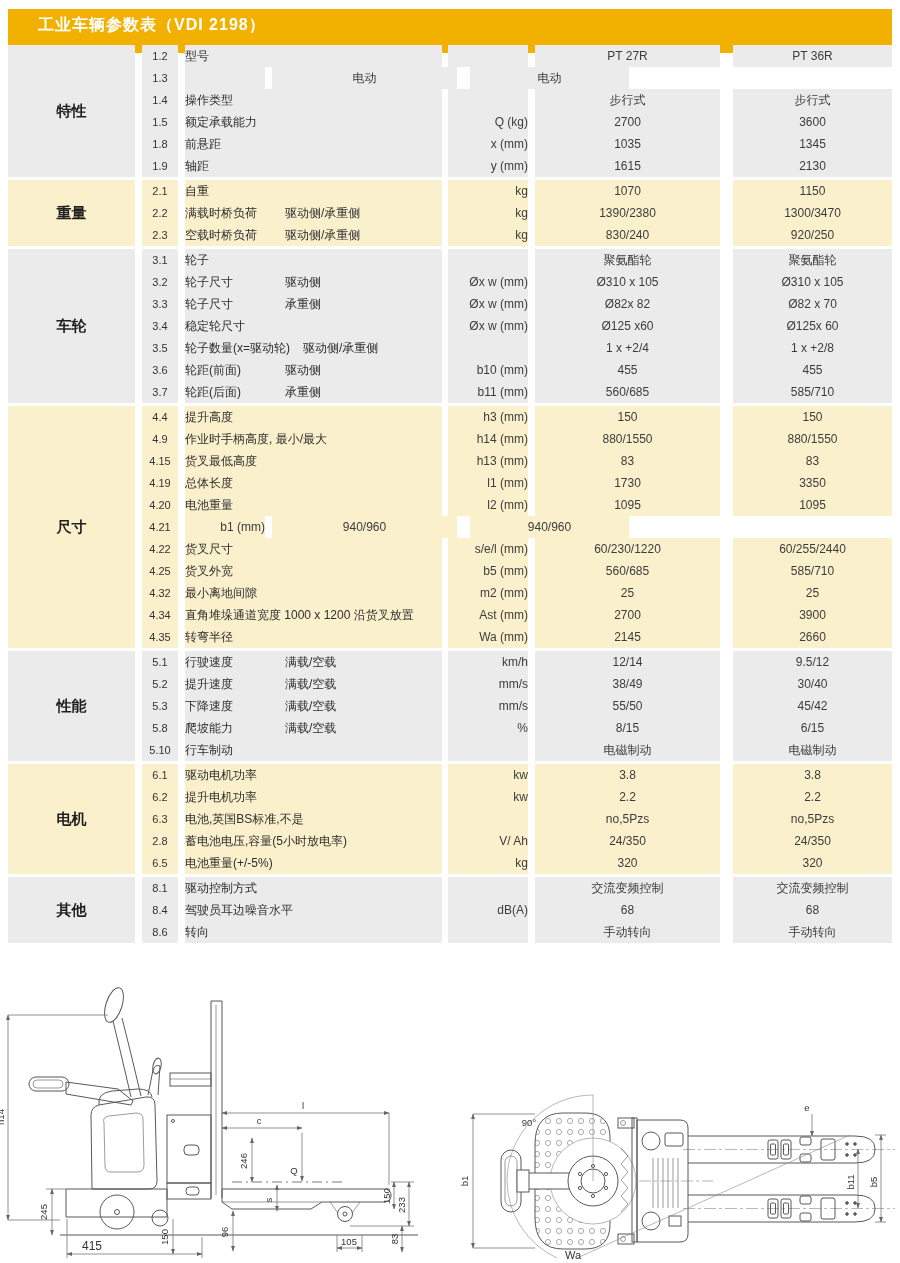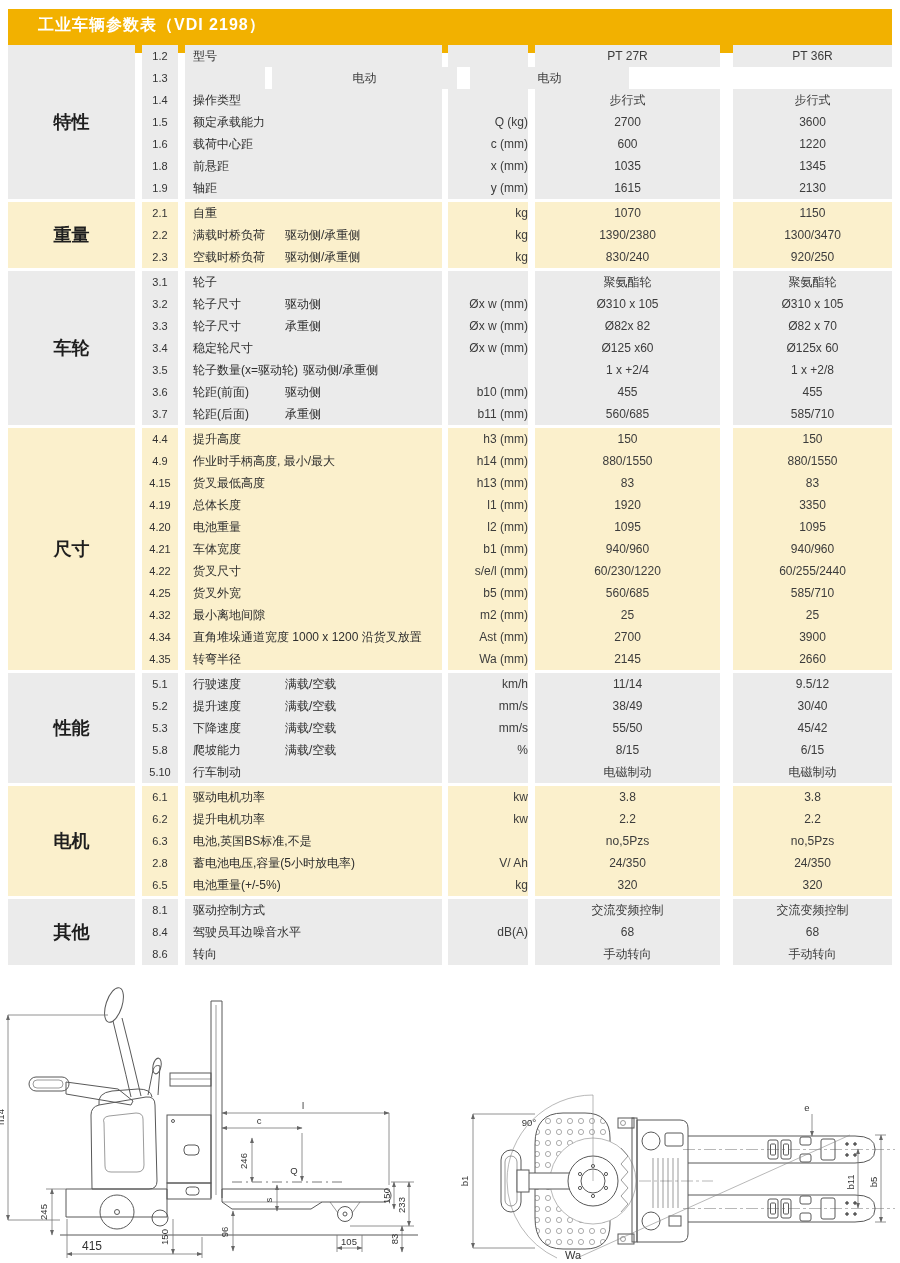--- a/index.html
+++ b/index.html
@@ -6,26 +6,26 @@
   .page{position:relative;width:900px;height:1263px;background:#fff;overflow:hidden;
         font-family:"Liberation Sans","DejaVu Sans",sans-serif;}
   .title-bar{position:absolute;left:8px;top:9px;width:884px;height:44px;background:#F2B100;
         color:#fff;font-weight:bold;font-size:16px;line-height:31px;padding-left:30px;
         box-sizing:border-box;letter-spacing:1px;}
   .spec-table{position:absolute;left:8px;top:45px;width:884px;}
   .section{display:flex;margin-bottom:3px;}
   .section.gray .cell,.section.gray .sec-label{background:#EBEBEB;}
   .section.cream .cell,.section.cream .sec-label{background:#FBF0CC;}
   .sec-label{width:127px;margin-right:7px;display:flex;align-items:center;justify-content:center;
-        font-size:18px;font-weight:bold;color:#1e1e1e;}
+        font-size:15px;font-weight:bold;color:#1e1e1e;}
   .rows{flex:1;display:flex;flex-direction:column;}
   .row{display:flex;height:22px;line-height:22px;}
   .cell{box-sizing:border-box;font-size:12px;color:#3c3c3c;overflow:hidden;white-space:nowrap;}
   .code{width:36px;margin-right:7px;text-align:center;font-size:11px;color:#333;}
-  .name{width:257px;margin-right:6px;padding-left:8px;position:relative;color:#2e2e2e;}
+  .name{width:257px;margin-right:6px;position:relative;color:#2e2e2e;}
   .name .n2{position:absolute;top:0;}
   .unit{width:80px;margin-right:7px;text-align:right;}
   .v1{width:185px;margin-right:13px;text-align:center;}
   .v2{width:159px;text-align:center;}
   .drawings{position:absolute;left:0;top:965px;width:900px;height:298px;}
   .drawings svg{position:absolute;}
   svg .art{stroke:#595959;fill:none;stroke-width:1;}
   svg .thin{stroke-width:0.6;}
   svg .dim{stroke:#777;fill:none;stroke-width:0.8;}
   svg .dimtext{font-size:9.5px;fill:#333;stroke:none;font-family:"Liberation Sans","DejaVu Sans",sans-serif;}
@@ -66,27 +66,20 @@
   </div>
 
   <div class="row">
     <div class="cell code">1.5</div>
     <div class="cell name"><span class="n1">额定承载能力</span><span class="n2"></span></div>
     <div class="cell unit">Q (kg)</div>
     <div class="cell v1">2700</div>
     <div class="cell v2">3600</div>
   </div>
 
-  <div class="row">
-    <div class="cell code">1.6</div>
-    <div class="cell name"><span class="n1">载荷中心距</span><span class="n2"></span></div>
-    <div class="cell unit">c (mm)</div>
-    <div class="cell v1">600</div>
-    <div class="cell v2">1220</div>
-  </div>
 
   <div class="row">
     <div class="cell code">1.8</div>
     <div class="cell name"><span class="n1">前悬距</span><span class="n2"></span></div>
     <div class="cell unit">x (mm)</div>
     <div class="cell v1">1035</div>
     <div class="cell v2">1345</div>
   </div>
 
   <div class="row">
@@ -213,35 +206,34 @@
     <div class="cell name"><span class="n1">货叉最低高度</span><span class="n2"></span></div>
     <div class="cell unit">h13 (mm)</div>
     <div class="cell v1">83</div>
     <div class="cell v2">83</div>
   </div>
 
   <div class="row">
     <div class="cell code">4.19</div>
     <div class="cell name"><span class="n1">总体长度</span><span class="n2"></span></div>
     <div class="cell unit">l1 (mm)</div>
-    <div class="cell v1">1920</div>
+    <div class="cell v1">1730</div>
     <div class="cell v2">3350</div>
   </div>
 
   <div class="row">
     <div class="cell code">4.20</div>
     <div class="cell name"><span class="n1">电池重量</span><span class="n2"></span></div>
     <div class="cell unit">l2 (mm)</div>
     <div class="cell v1">1095</div>
     <div class="cell v2">1095</div>
   </div>
 
   <div class="row">
     <div class="cell code">4.21</div>
-    <div class="cell name"><span class="n1">车体宽度</span><span class="n2"></span></div>
     <div class="cell unit">b1 (mm)</div>
     <div class="cell v1">940/960</div>
     <div class="cell v2">940/960</div>
   </div>
 
   <div class="row">
     <div class="cell code">4.22</div>
     <div class="cell name"><span class="n1">货叉尺寸</span><span class="n2"></span></div>
     <div class="cell unit">s/e/l (mm)</div>
     <div class="cell v1">60/230/1220</div>
@@ -282,21 +274,21 @@
 </div>
   </div>
 
   <div class="section gray">
     <div class="sec-label">性能</div>
     <div class="rows">
   <div class="row">
     <div class="cell code">5.1</div>
     <div class="cell name"><span class="n1">行驶速度</span><span class="n2" style="left: 100px;">满载/空载</span></div>
     <div class="cell unit">km/h</div>
-    <div class="cell v1">11/14</div>
+    <div class="cell v1">12/14</div>
     <div class="cell v2">9.5/12</div>
   </div>
 
   <div class="row">
     <div class="cell code">5.2</div>
     <div class="cell name"><span class="n1">提升速度</span><span class="n2" style="left: 100px;">满载/空载</span></div>
     <div class="cell unit">mm/s</div>
     <div class="cell v1">38/49</div>
     <div class="cell v2">30/40</div>
   </div>

